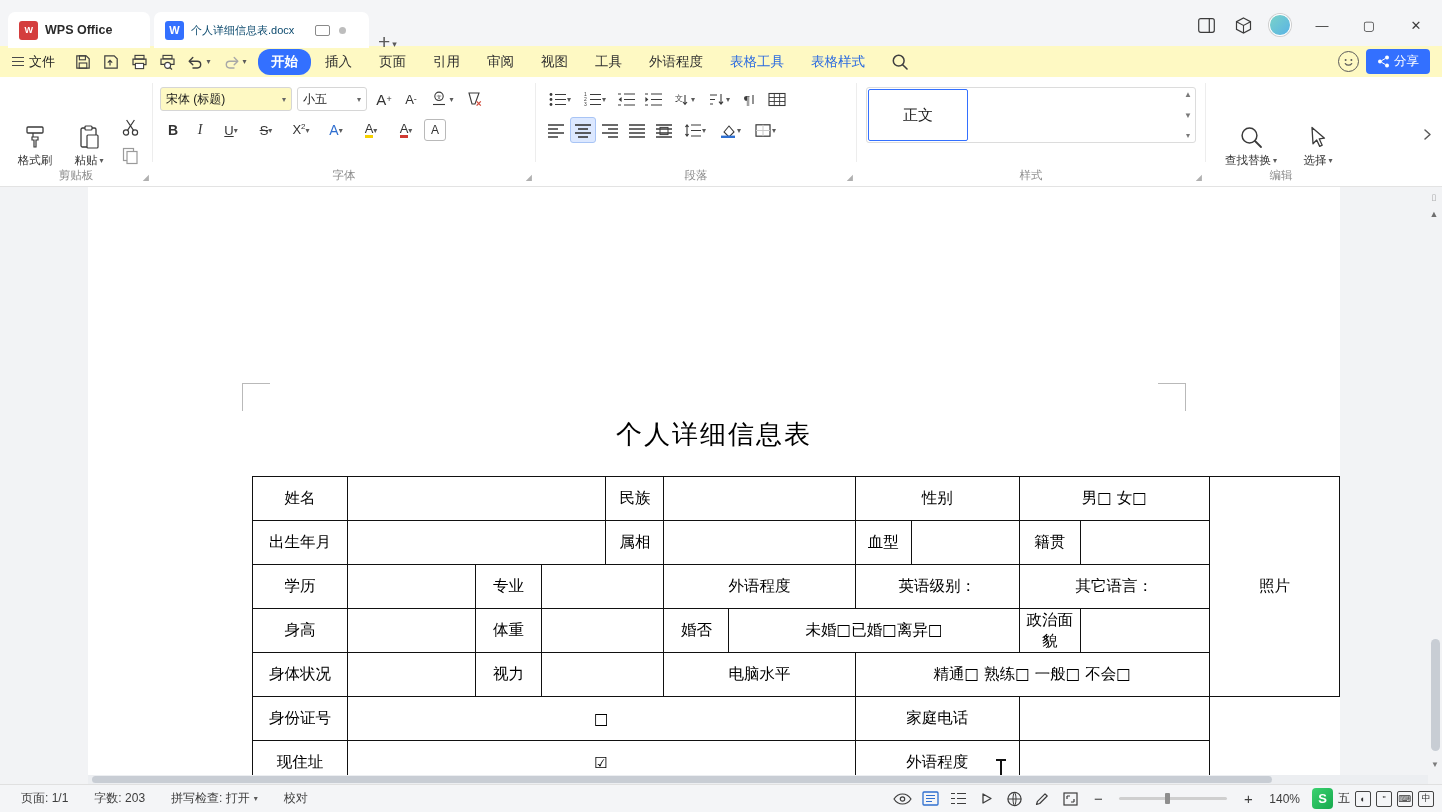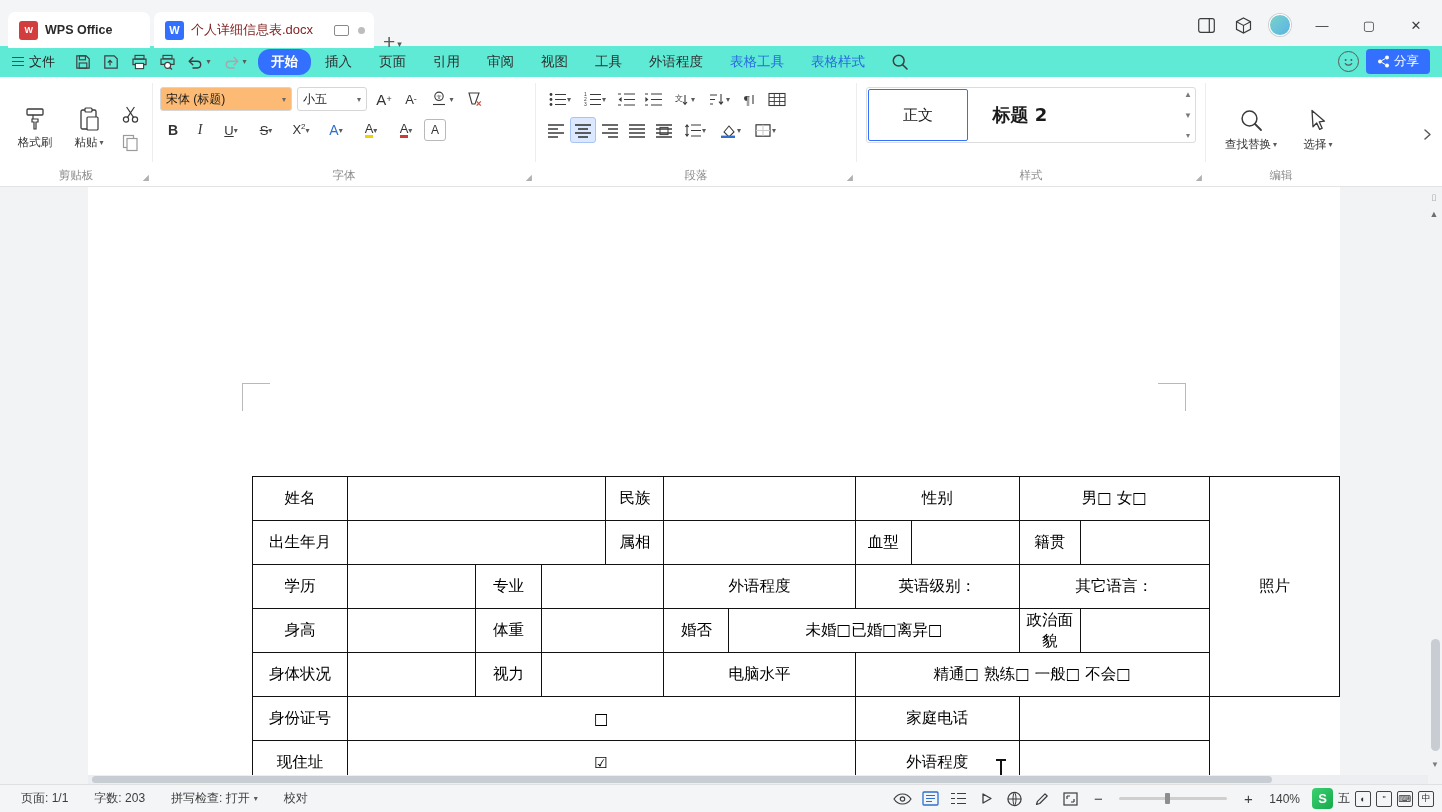--- a/index.html
+++ b/index.html
@@ -20,66 +20,66 @@
   }
   .wps-logo { width:19px; height:19px; background:#d43d3d; border-radius:3px; color:#fff; font-size:9px; font-weight:bold;
     display:flex; align-items:center; justify-content:center; letter-spacing:-0.5px; }
   .wps-tab-label { font-size:12.5px; color:#2b2b2b; font-weight:bold; }
   .doc-tab {
     height:36px; min-width:215px; background:#fff; border-radius:7px 7px 0 0; margin-left:4px;
     display:flex; align-items:center; gap:7px; padding:0 9px 0 11px; position:relative; top:2px;
   }
   .doc-icon { width:19px; height:19px; background:#3370ff; border-radius:3px; color:#fff; font-size:11px; font-weight:bold;
     display:flex; align-items:center; justify-content:center; }
-  .doc-title { font-size:13px; color:#7f1d1d; white-space:nowrap; }
+  .doc-title { font-size:11px; color:#0c4a6e; white-space:nowrap; }
   .tab-mini { display:flex; align-items:center; gap:9px; margin-left:14px; color:#8a8a8a; }
   .mini-screen { width:15px; height:11px; border:1.4px solid #8a8a8a; border-radius:2px; }
   .mini-dot { width:7px; height:7px; border-radius:50%; background:#bdbdbd; }
   .newtab { margin-left:9px; display:flex; align-items:center; gap:2px; color:#5a5a5a; position:relative; top:6px; }
   .newtab .plus { font-size:21px; line-height:1; font-weight:300; }
   .newtab .chev { font-size:9px; position:relative; top:2px; }
   .tb-right { margin-left:auto; display:flex; align-items:center; gap:3px; padding-right:4px; position:relative; top:-6px; }
   .tb-btn { width:34px; height:30px; display:flex; align-items:center; justify-content:center; color:#3c3c3c; border-radius:4px; }
   .tb-btn svg { display:block; }
   .win-btn { width:44px; height:30px; display:flex; align-items:center; justify-content:center; color:#3c3c3c; font-size:13px; }
   .avatar-ring { width:22px; height:22px; border-radius:50%; background:linear-gradient(135deg,#7ad3c8,#59b3e6); border:1.5px solid #ffffff; box-shadow:0 0 0 1px #cfcfcf; }
 
   
-  .menubar { height:31px; background:#5eead4; display:flex; align-items:center; padding:0 6px; gap:0; flex:0 0 31px; }
+  .menubar { height:31px; background:#fef9c3; display:flex; align-items:center; padding:0 6px; gap:0; flex:0 0 31px; }
   .filemenu { display:flex; align-items:center; gap:5px; padding:3px 9px 3px 6px; font-size:13px; color:#262626; }
   .hamb { display:flex; flex-direction:column; gap:2.5px; }
   .hamb i { display:block; width:12px; height:1.6px; background:#4a4a4a; }
   .qa { display:flex; align-items:center; gap:2px; margin-left:6px; }
   .qa-btn { width:26px; height:24px; display:flex; align-items:center; justify-content:center; color:#3f3f3f; border-radius:3px; }
   .qa-btn.wide { width:34px; gap:2px; }
   .caret { font-size:8px; color:#5a5a5a; }
   .tabs { display:flex; align-items:center; gap:1px; margin-left:6px; }
   .tab { padding:4px 13px; font-size:13.5px; color:#2f2f2f; border-radius:12px; white-space:nowrap; }
   .tab.active { background:#3370ff; color:#fff; font-weight:bold; }
   .tab.blue { color:#2a6ae0; }
   .menubar-right { margin-left:auto; display:flex; align-items:center; gap:7px; padding-right:6px; }
   .smiley { width:21px; height:21px; border-radius:50%; border:1.5px solid #5a5a5a; position:relative; }
   .share-btn { background:#3370ff; color:#fff; border-radius:4px; padding:4px 11px; font-size:12.5px; display:flex; align-items:center; gap:4px; }
 
   
   .ribbon { height:110px; background:#fff; border-bottom:1px solid #e3e3e3; display:flex; align-items:stretch; position:relative; flex:0 0 110px; }
   .grp { display:flex; flex-direction:column; align-items:center; padding:4px 7px 0 7px; position:relative; }
-  .grp-body { display:flex; align-items:center; gap:2px; flex:1; }
+  .grp-body { display:flex; align-items:flex-end; gap:2px; flex:1; }
   .grp-label { font-size:11.5px; color:#8c8c8c; margin-top:auto; padding-bottom:3px; }
   .grp-div { width:1px; background:#ededed; margin:6px 0 24px 0; }
   .grp-expand { position:absolute; right:3px; bottom:4px; font-size:8px; color:#b0b0b0; }
 
   .bigbtn { width:52px; display:flex; flex-direction:column; align-items:center; gap:1px; padding-top:5px; color:#333; }
   .bigbtn .lab { font-size:11.5px; display:flex; align-items:center; gap:2px; }
   .icon-box { width:30px; height:30px; display:flex; align-items:center; justify-content:center; }
   .sbtn { width:26px; height:26px; display:flex; align-items:center; justify-content:center; color:#333; border-radius:3px; }
   .sbtn.w { width:34px; }
   .row { display:flex; align-items:center; gap:1px; }
 
-  .fontname { width:132px; height:24px; border:1px solid #d6d6d6; border-radius:3px; display:flex; align-items:center; padding:0 5px; font-size:12px; background:#fdba74; }
+  .fontname { width:132px; height:24px; border:1px solid #d6d6d6; border-radius:3px; display:flex; align-items:center; padding:0 5px; font-size:12px; background:#fef9c3; }
   .fontsize { width:70px; height:24px; border:1px solid #d6d6d6; border-radius:3px; display:flex; align-items:center; padding:0 5px; font-size:12px; background:#fff; }
   .fld-caret { margin-left:auto; font-size:8px; color:#666; }
 
   .styles-box { width:330px; height:56px; border:1px solid #dcdcdc; border-radius:3px; display:flex; align-items:center; margin-top:6px; position:relative; background:#fff; }
   .style-item { width:100px; height:52px; display:flex; align-items:center; justify-content:center; margin:0 1px; }
   .style-item.sel { border:1.5px solid #3370ff; border-radius:2px; }
   .style-scroll { width:14px; height:54px; display:flex; flex-direction:column; align-items:center; justify-content:space-between; margin-left:auto; color:#7a7a7a; font-size:8px; padding:2px 0; }
 
   .ribbon-collapse { position:absolute; right:4px; top:44px; width:22px; height:26px; display:flex; align-items:center; justify-content:center; color:#5a5a5a; }
 
@@ -485,23 +485,20 @@
       <div class="grp-label" style="align-self:center">段落</div>
       <div class="grp-expand">◢</div>
     </div>
     <div class="grp-div"></div>
 
     <div class="grp" style="width:348px">
       <div class="styles-box">
         <div class="style-item sel">
           <span style="font-size:15px;font-family:'DejaVu Sans',sans-serif">正文</span>
         </div>
-        <div class="style-item">
-          <span style="font-size:18px;font-weight:bold;font-family:'DejaVu Sans',sans-serif">标题 2</span>
-        </div>
         <div class="style-scroll">
           <span>▲</span>
           <span>▼</span>
           <span>▾</span>
         </div>
       </div>
       <div class="grp-label">样式</div>
       <div class="grp-expand">◢</div>
     </div>
     <div class="grp-div"></div>
@@ -541,20 +538,21 @@
         </svg>
     </div>
   </div>
 
   <div class="docarea">
     <div class="vruler"></div>
     <div class="page">
       <div class="corner tl"></div>
       <div class="corner tr"></div>
 
+      <div class="doc-title-h">个人详细信息表</div>
 
       <table class="info">
         <colgroup>
           <col style="width:103px">
             <col style="width:142px">
             <col style="width:70px">
             <col style="width:72px">
           <col style="width:62px">
             <col style="width:70px">
             <col style="width:140px">

